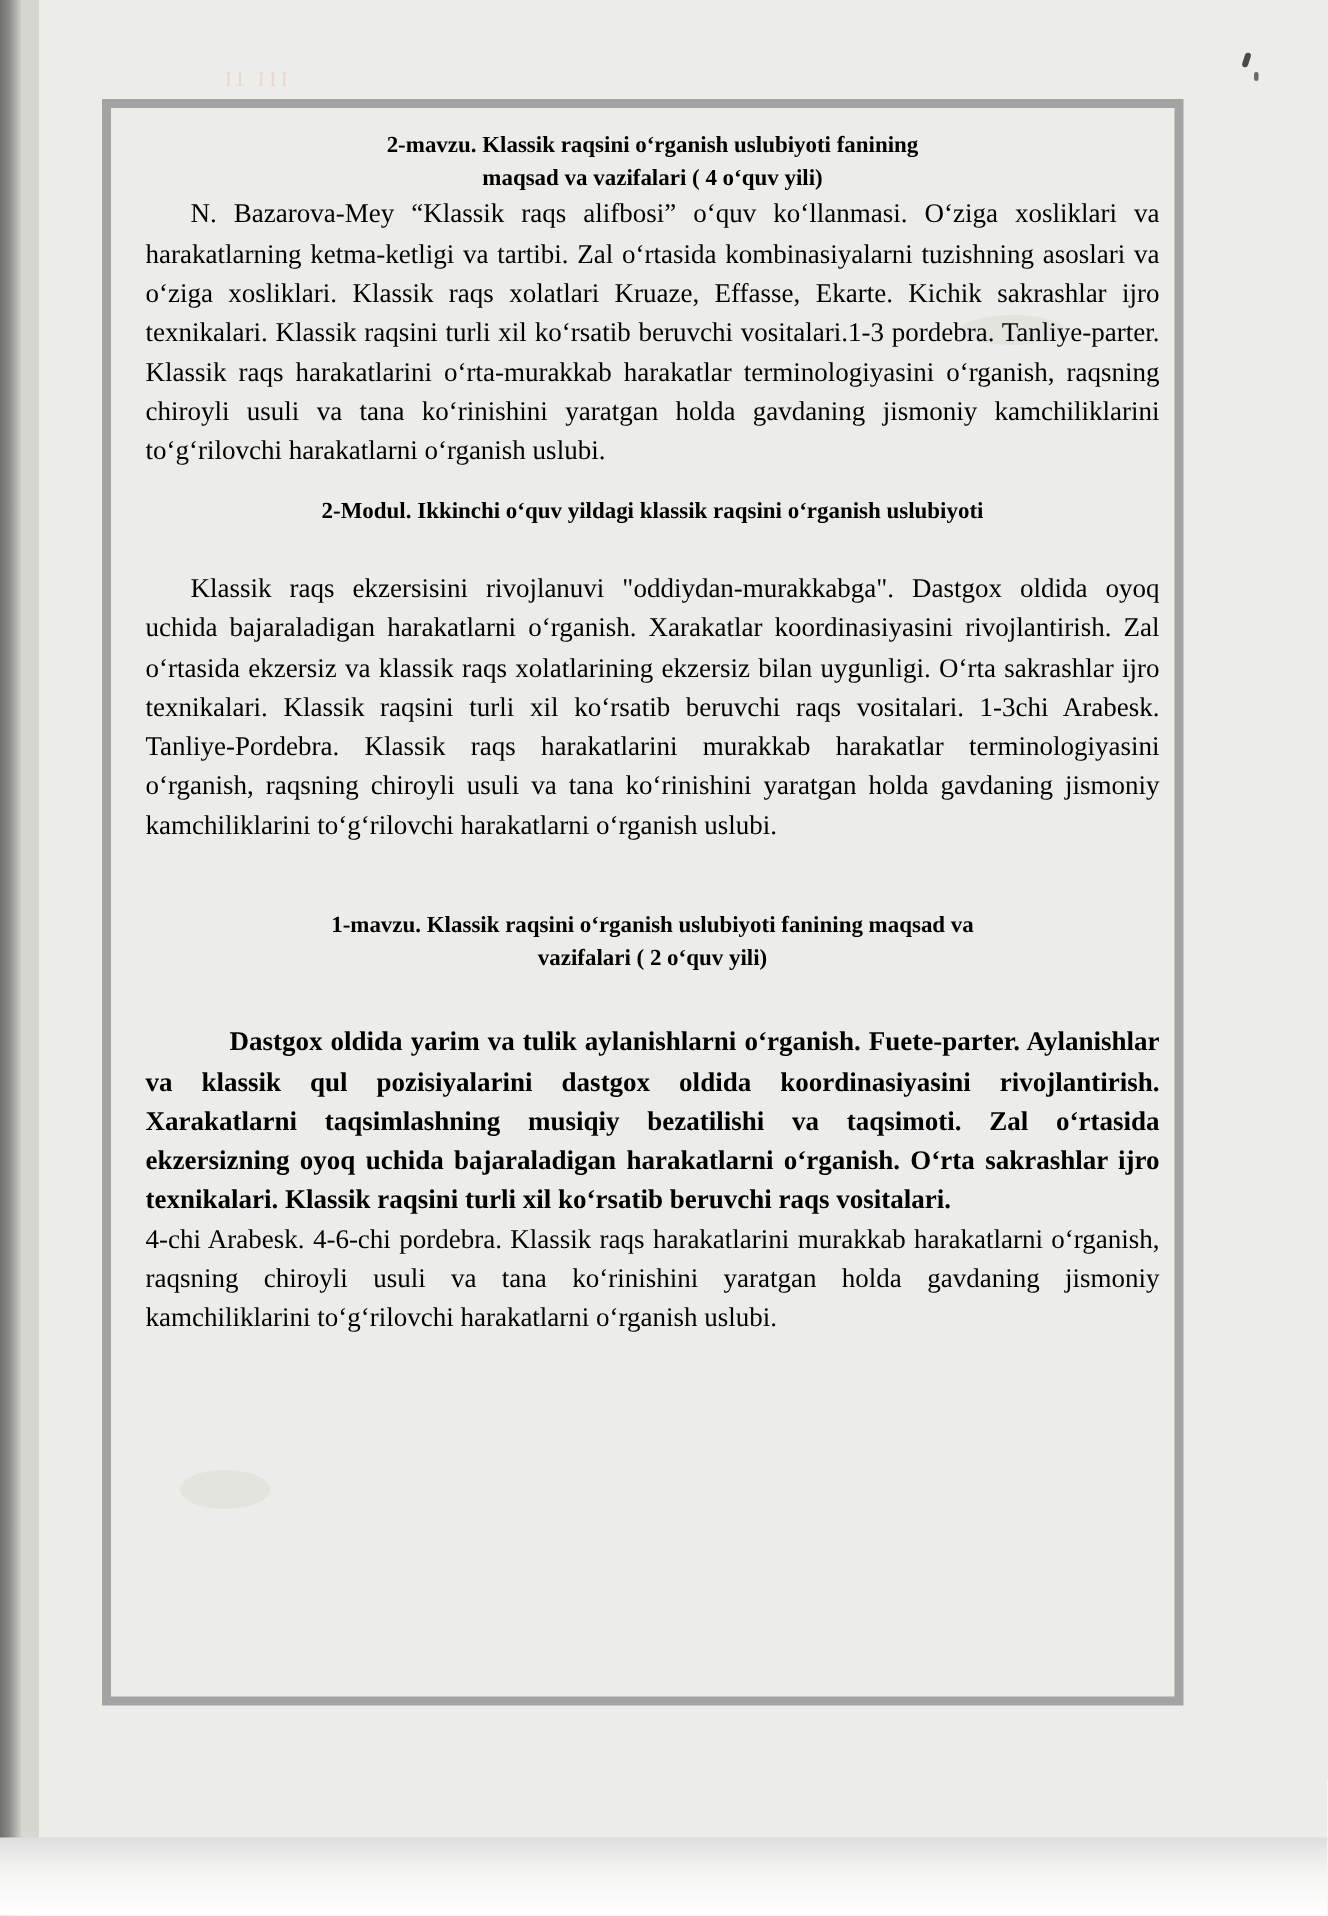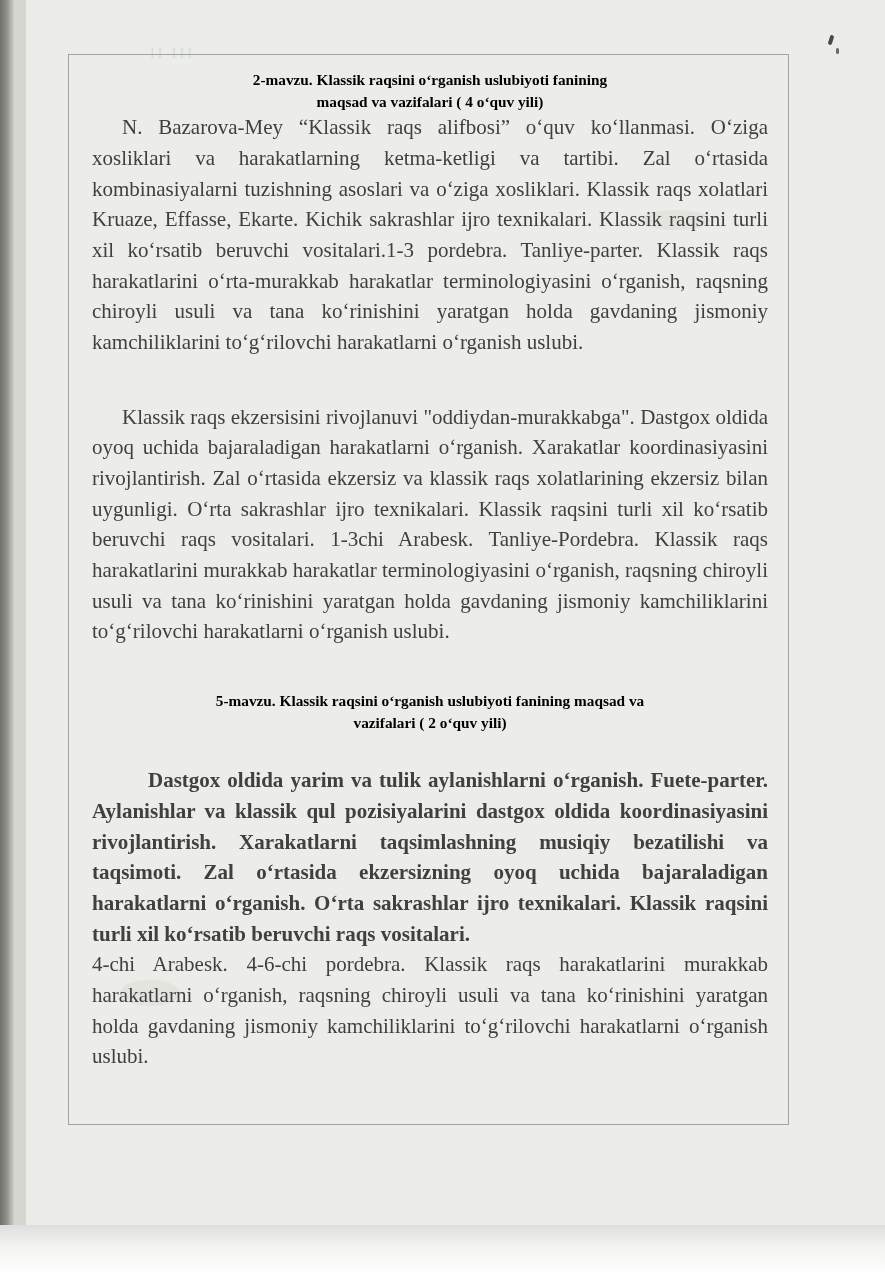--- a/index.html
+++ b/index.html
@@ -57,46 +57,46 @@
 
   
   .ghost {
     position: absolute;
     left: 150px; top: 46px;
     width: 660px;
     height: 18px;
     opacity: 0.12;
     font-size: 14px;
     letter-spacing: 3px;
-    color: #0369a1;
+    color: #c2410c;
     overflow: hidden;
     white-space: nowrap;
   }
 
   
   .frame {
     position: absolute;
     left: 68px;
-    top: 54px;
+    top: 66px;
     width: 721px;
     height: 1071px;
-    border: 1px solid #a3a3a3;
+    border: 6px solid #a3a3a3;
     box-sizing: border-box;
   }
   .frame-inner {
     position: absolute;
     left: 23px;
     top: 14px;
     width: 676px;
     box-sizing: border-box;
   }
 
   .doc-text {
-    color: #404040;
-    font-size: 21px;
+    color: #000000;
+    font-size: 18px;
     line-height: 1.46;
     text-align: justify;
     text-justify: inter-word;
   }
   .heading {
     font-weight: bold;
     text-align: center;
     font-size: 15.3px;
     line-height: 1.42;
   }
@@ -139,37 +139,38 @@
 
       <div class="heading">
         <div>2-mavzu. Klassik  raqsini o‘rganish uslubiyoti fanining</div>
         <div>maqsad va vazifalari ( 4 o‘quv yili)</div>
       </div>
 
       <p class="doc-text p-indent">N. Bazarova-Mey “Klassik raqs alifbosi” o‘quv ko‘llanmasi.   O‘ziga xosliklari  va  harakatlarning  ketma-ketligi  va  tartibi.   Zal  o‘rtasida kombinasiyalarni tuzishning asoslari va o‘ziga  xosliklari. Klassik raqs xolatlari Kruaze, Effasse, Ekarte. Kichik  sakrashlar ijro texnikalari. Klassik raqsini turli xil ko‘rsatib beruvchi  vositalari.1-3 pordebra. Tanliye-parter. Klassik raqs harakatlarini o‘rta-murakkab harakatlar  terminologiyasini o‘rganish,  raqsning chiroyli  usuli  va  tana  ko‘rinishini  yaratgan  holda  gavdaning  jismoniy kamchiliklarini to‘g‘rilovchi  harakatlarni  o‘rganish uslubi.</p>
 
       <div class="gap-md"></div>
 
+      <div class="heading">2-Modul. Ikkinchi o‘quv yildagi klassik  raqsini o‘rganish uslubiyoti</div>
 
       <div class="gap-md"></div>
 
       <div class="heading">
       </div>
 
       <div class="gap-sm"></div>
 
       <p class="doc-text p-indent">Klassik raqs ekzersisini rivojlanuvi "oddiydan-murakkabga".   Dastgox oldida   oyoq   uchida   bajaraladigan   harakatlarni   o‘rganish.   Xarakatlar koordinasiyasini rivojlantirish.      Zal o‘rtasida ekzersiz va klassik raqs xolatlarining   ekzersiz bilan uygunligi.     O‘rta sakrashlar ijro texnikalari. Klassik raqsini turli xil ko‘rsatib beruvchi raqs vositalari. 1-3chi Arabesk. Tanliye-Pordebra.      Klassik      raqs      harakatlarini      murakkab      harakatlar terminologiyasini o‘rganish,   raqsning chiroyli usuli va tana ko‘rinishini yaratgan holda gavdaning jismoniy kamchiliklarini to‘g‘rilovchi  harakatlarni o‘rganish uslubi.</p>
 
       <div class="gap-lg"></div>
 
 
       <div class="gap-md"></div>
 
       <div class="heading">
-        <div>5-mavzu. Klassik  raqsini o‘rganish uslubiyoti fanining  maqsad va</div>
+        <div>1-mavzu. Klassik  raqsini o‘rganish uslubiyoti fanining  maqsad va</div>
         <div>vazifalari ( 2 o‘quv yili)</div>
       </div>
 
       <div class="gap-xl"></div>
 
       <p class="doc-text p-indent-big">Dastgox  oldida   yarim va tulik aylanishlarni   o‘rganish. Fuete-parter. Aylanishlar   va  klassik  qul  pozisiyalarini  dastgox  oldida   koordinasiyasini rivojlantirish.   Xarakatlarni taqsimlashning musiqiy bezatilishi va  taqsimoti. Zal o‘rtasida ekzersizning  oyoq uchida bajaraladigan harakatlarni o‘rganish. O‘rta sakrashlar ijro texnikalari. Klassik raqsini turli xil ko‘rsatib beruvchi raqs vositalari.</p>
 
       <p class="doc-text">4-chi   Arabesk.  4-6-chi   pordebra.  Klassik   raqs   harakatlarini   murakkab harakatlarni o‘rganish,  raqsning chiroyli usuli va tana ko‘rinishini yaratgan holda gavdaning jismoniy kamchiliklarini to‘g‘rilovchi  harakatlarni  o‘rganish uslubi.</p>
 
     </div>

